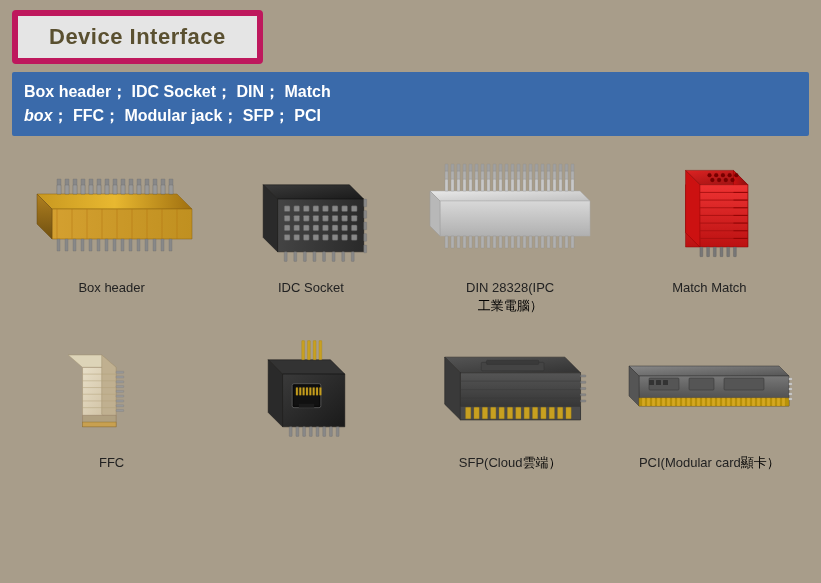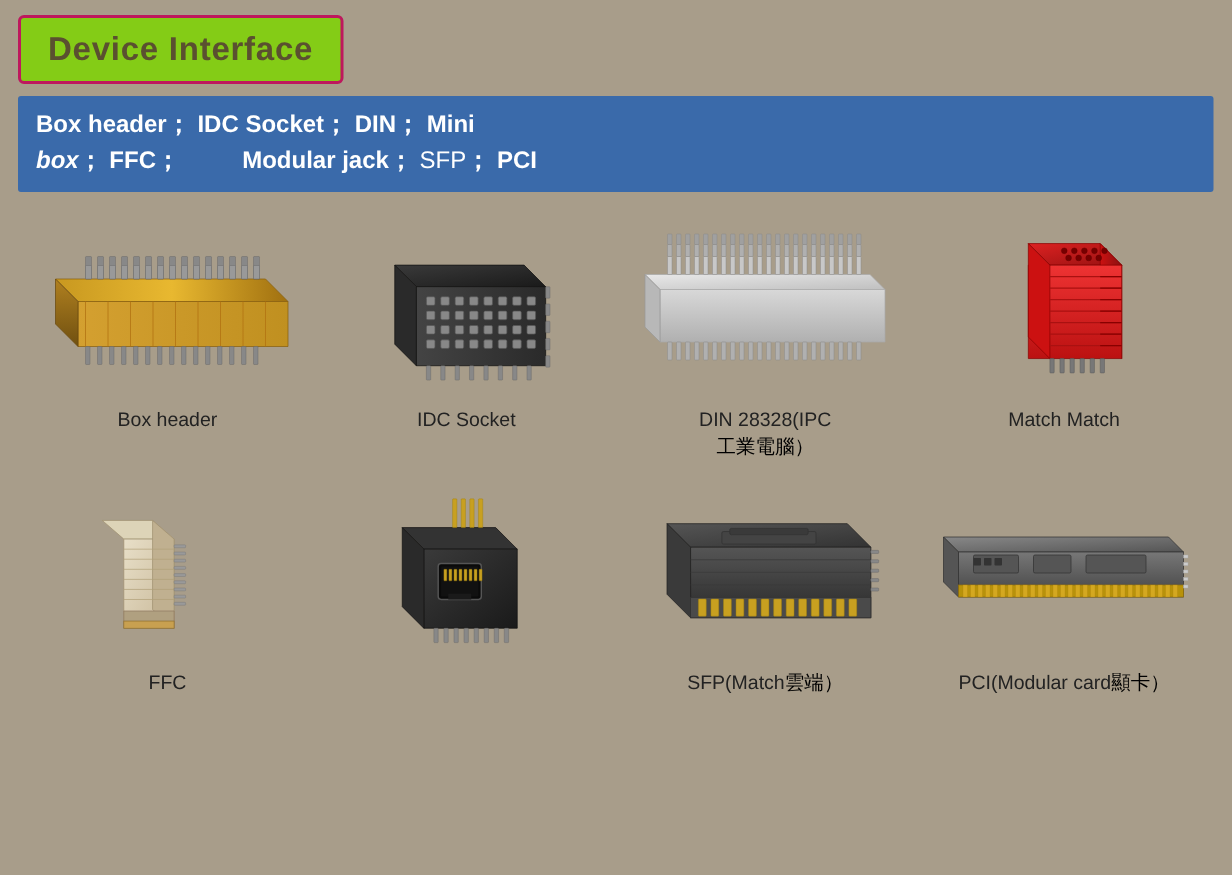--- a/index.html
+++ b/index.html
@@ -16,23 +16,23 @@
     .page-container {
       width: 821px;
       height: 583px;
       background-color: #a89d8a;
       padding: 10px 12px;
     }
 
     
     .title-box {
       display: inline-block;
-      border: 2px solid #be185d;
-      background-color: #84cc16;
-      padding: 8px 18px;
+      border: 6px solid #be185d;
+      background-color: #e5e5e5;
+      padding: 8px 31px;
       margin-bottom: 8px;
       border-radius: 4px;
     }
 
     .title-text {
       color: #5a5030;
       font-size: 22px;
       font-weight: bold;
       letter-spacing: 0.5px;
     }
@@ -103,25 +103,25 @@
   <div class="title-box">
     <span class="title-text">Device Interface</span>
   </div>
 
   
   <div class="nav-box">
     <div class="nav-text">
       <span style="cursor:pointer;">Box header</span>；
       <span style="cursor:pointer;">IDC Socket</span>；
       <span style="cursor:pointer;text-align:center;">DIN</span>；
-      <span style="cursor:pointer; font-weight:900;">Mini</span><br>
+      <span style="cursor:pointer; font-weight:900;">Match</span><br>
       <span style="cursor:pointer; font-weight:900;font-style:italic;">box</span>；
       <span style="cursor:pointer;">FFC</span>；
-      <span style="cursor:pointer; font-weight:900;margin-left:37px;">Modular jack</span>；
-      <span style="cursor:pointer; font-weight:400;">SFP</span>；
+      <span style="cursor:pointer; font-weight:900;">Modular jack</span>；
+      <span style="cursor:pointer; font-weight:700;">SFP</span>；
       <span style="cursor:pointer; font-weight:900;">PCI</span>
     </div>
   </div>
 
   
   <div class="product-grid">
 
     <div class="product-item">
       <div class="product-image-container">
         <svg viewBox="0 0 170 110" xmlns="http://www.w3.org/2000/svg">
@@ -648,21 +648,21 @@
           <g fill="#888" stroke="#666" stroke-width="0.3">
             <rect x="145" y="42" width="5" height="2" rx="0.5"></rect>
             <rect x="145" y="48" width="5" height="2" rx="0.5"></rect>
             <rect x="145" y="54" width="5" height="2" rx="0.5"></rect>
             <rect x="145" y="60" width="5" height="2" rx="0.5"></rect>
             <rect x="145" y="66" width="5" height="2" rx="0.5"></rect>
           </g>
         </svg>
       </div>
       <div class="product-label">
-        <span>SFP(Match</span><span class="red">雲端）</span>
+        <span>SFP(Cloud</span><span class="red">雲端）</span>
       </div>
     </div>
 
     <div class="product-item">
       <div class="product-image-container">
         <svg viewBox="0 0 170 105" xmlns="http://www.w3.org/2000/svg">
           <defs>
             <linearGradient id="pci-top" x1="0%" y1="0%" x2="100%" y2="100%">
               <stop offset="0%" style="stop-color:#888"></stop>
               <stop offset="100%" style="stop-color:#555"></stop>

